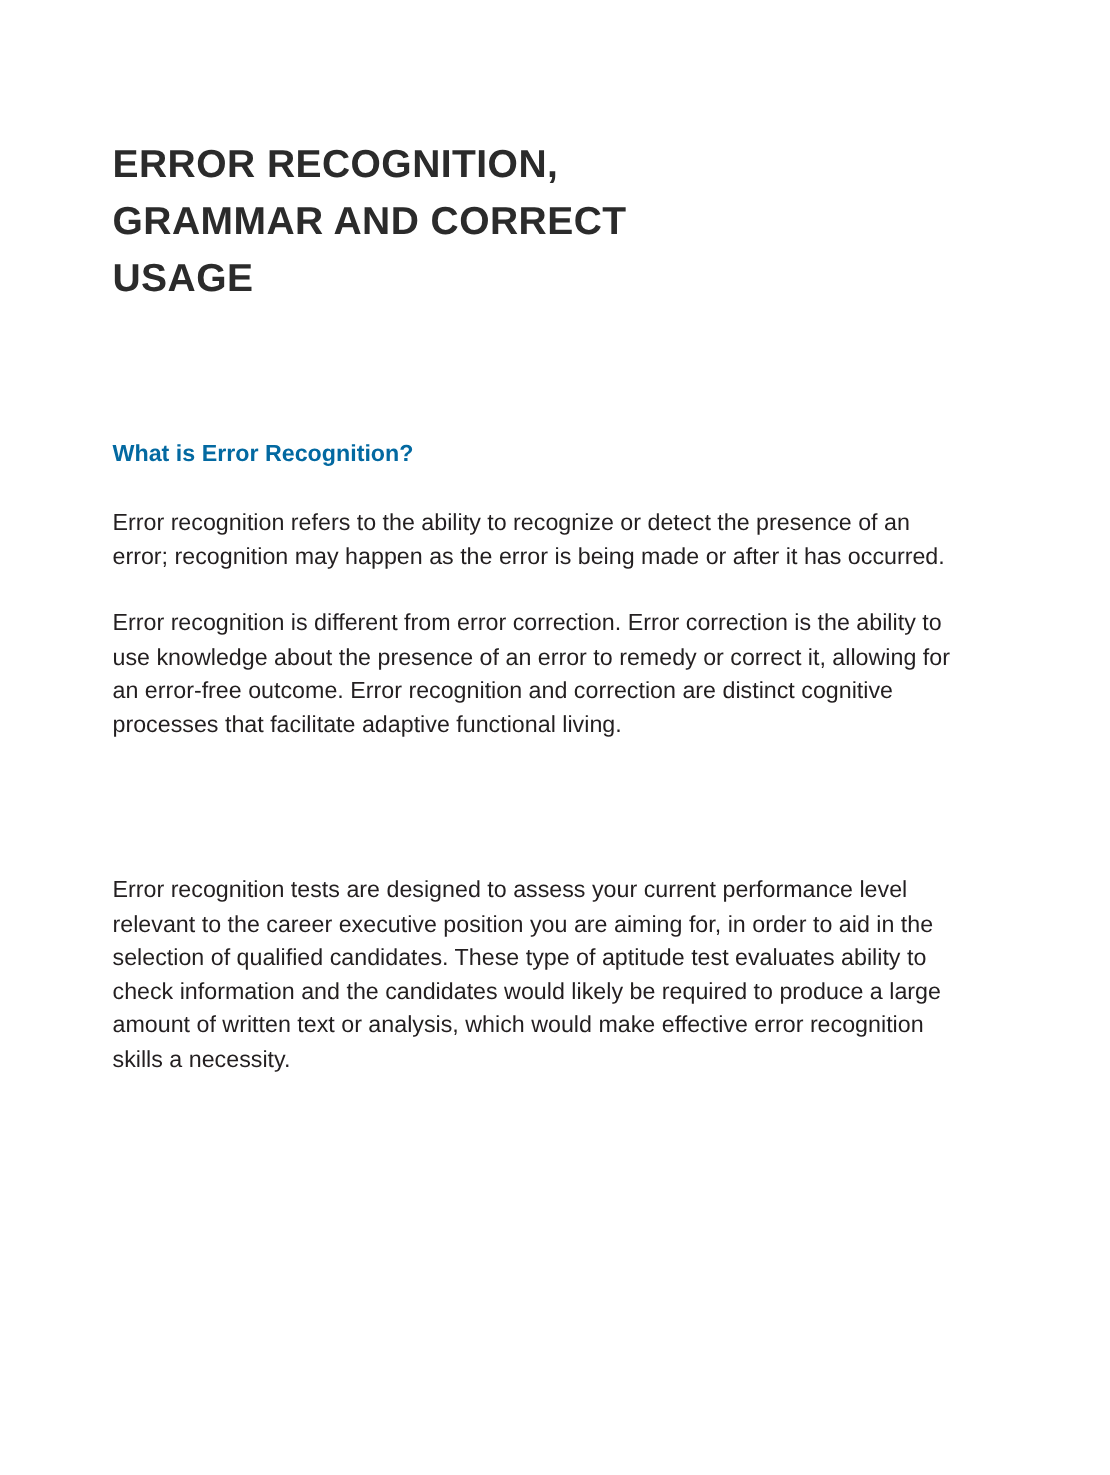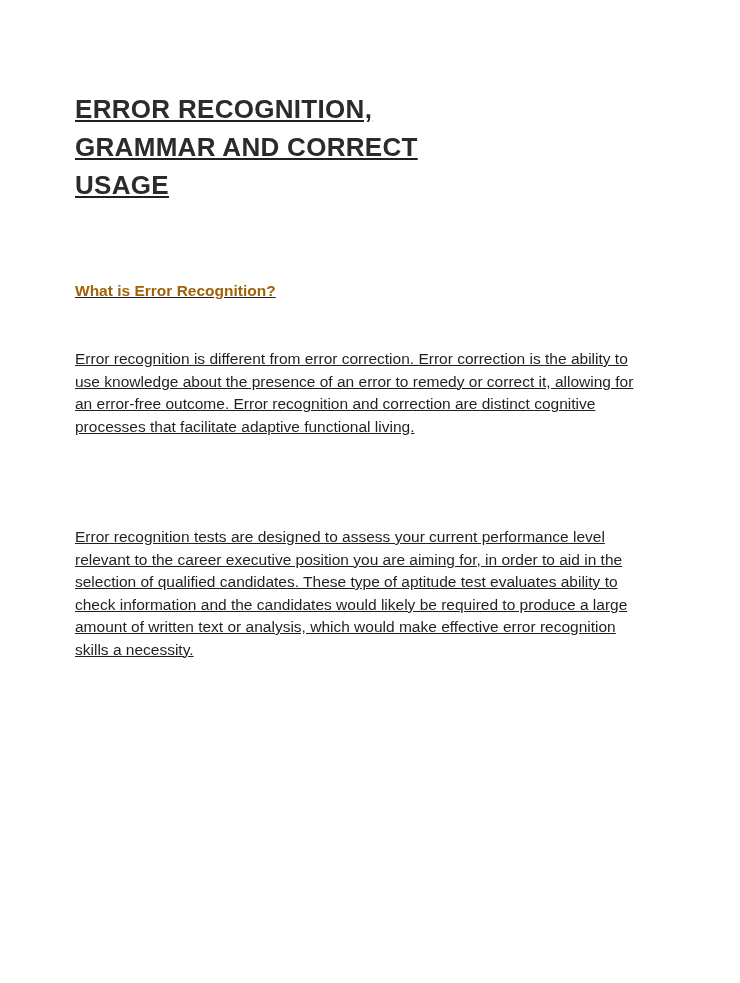--- a/index.html
+++ b/index.html
@@ -14,43 +14,42 @@
     color: #231f20;
     -webkit-font-smoothing: antialiased;
   }
   .page {
     position: relative;
     width: 740px;
     height: 874px;
     box-sizing: border-box;
     padding: 90px 100px 0 75px;
     background: #ffffff;
-    text-decoration: underline;
   }
   .doc-title {
     font-size: 26px;
     font-weight: bold;
     line-height: 38px;
     letter-spacing: 0.3px;
     color: #2b2b2b;
     margin: 0;
     max-width: 460px;
     white-space: pre-line;
   }
   .section {
     margin-top: 0;
   }
   .spacer-after-title {
     height: 76px;
   }
   .heading {
     font-size: 15.5px;
     font-weight: bold;
-    color: #a16207;
-    margin: 0 0 0 0;
+    color: #0369a1;
+    margin: 12px 0 0 0;
     line-height: 22px;
   }
   .para {
     font-size: 15.5px;
     line-height: 22.5px;
     color: #231f20;
     margin: 0;
     max-width: 585px;
   }
   .gap-sm { height: 22px; }
@@ -65,20 +64,21 @@
 
   <h1 class="doc-title">ERROR  RECOGNITION,
 GRAMMAR  AND CORRECT
 USAGE</h1>
 
   <div class="spacer-after-title"></div>
 
   <div class="section">
     <h2 class="heading">What is Error Recognition?</h2>
     <div class="gap-md"></div>
+    <p class="para">Error recognition refers to the ability to recognize or detect the presence of an error; recognition may happen as the error is being made or after it has occurred.</p>
     <div class="gap-sm"></div>
     <p class="para">Error recognition is different from error correction. Error correction is the ability to use knowledge about the presence of an error to remedy or correct it, allowing for an error-free outcome. Error recognition and correction are distinct cognitive processes that facilitate adaptive functional living.</p>
   </div>
 
   <div class="gap-lg"></div>
 
   <div class="section">
     <div class="gap-xl"></div>
     <p class="para">Error recognition tests are designed to assess your current performance level relevant to the career executive position you are aiming for, in order to aid in the selection of qualified candidates. These type of aptitude test evaluates ability to check information and the candidates would likely be required to produce a large amount of written text or analysis, which would make effective error recognition skills a necessity.</p>
   </div>

